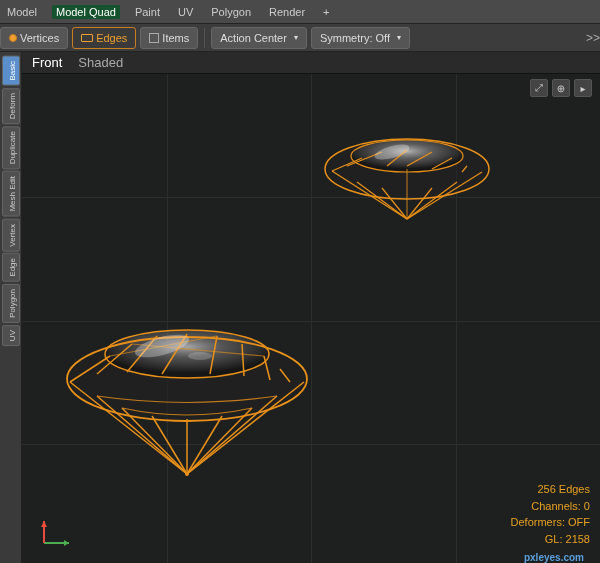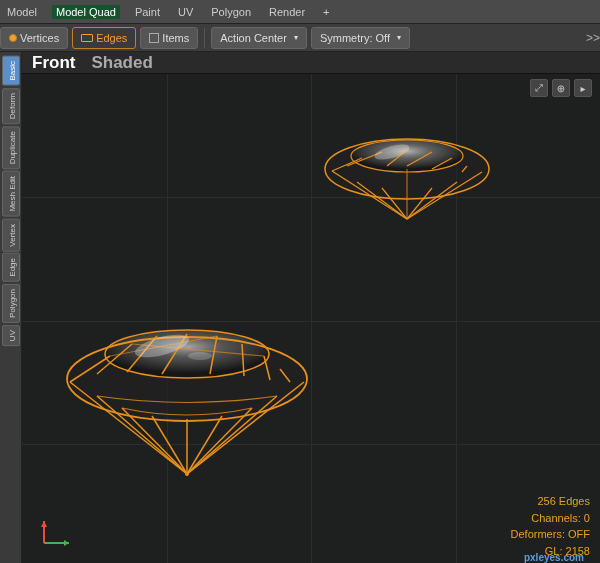--- a/index.html
+++ b/index.html
@@ -150,23 +150,22 @@
       height: 22px;
       background: #2a2a2a;
       border-bottom: 1px solid #111;
       display: flex;
       align-items: center;
       padding: 0 6px;
       gap: 8px;
     }
     .vp-label {
       color: #aaa;
-      font-size: 17px;
+      font-size: 13px;
       padding: 0 4px;
-      font-weight: bold;
     }
     .vp-label.active { color: #fff; }
 
     
     #canvas-area {
       position: relative;
       width: 100%;
       height: calc(100% - 22px);
       background: #1e2020;
     }
@@ -198,21 +197,21 @@
       align-items: center;
       justify-content: center;
       cursor: pointer;
       color: #ccc;
       font-size: 10px;
     }
 
     
     #status-bar {
       position: absolute;
-      bottom: 8px;
+      bottom: 20px;
       right: 10px;
       text-align: right;
       color: #e8a020;
       font-size: 11px;
       line-height: 1.5;
     }
     #watermark {
       position: absolute;
       bottom: 4px;
       right: 16px;

